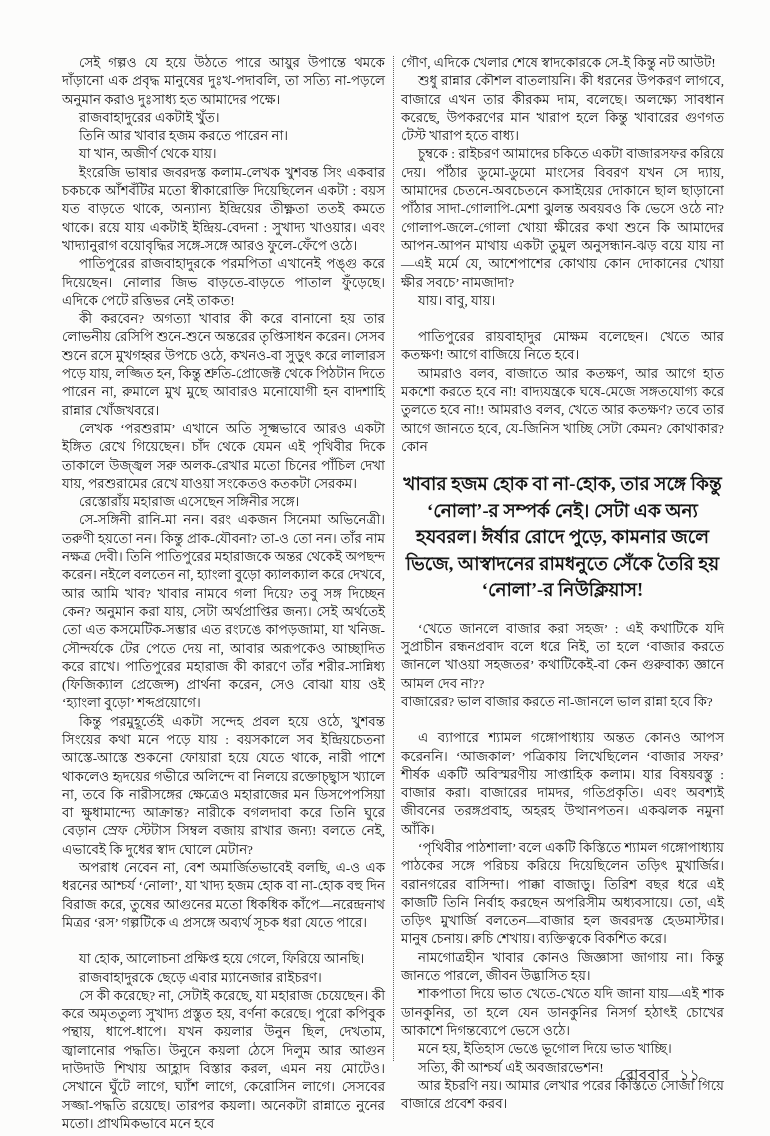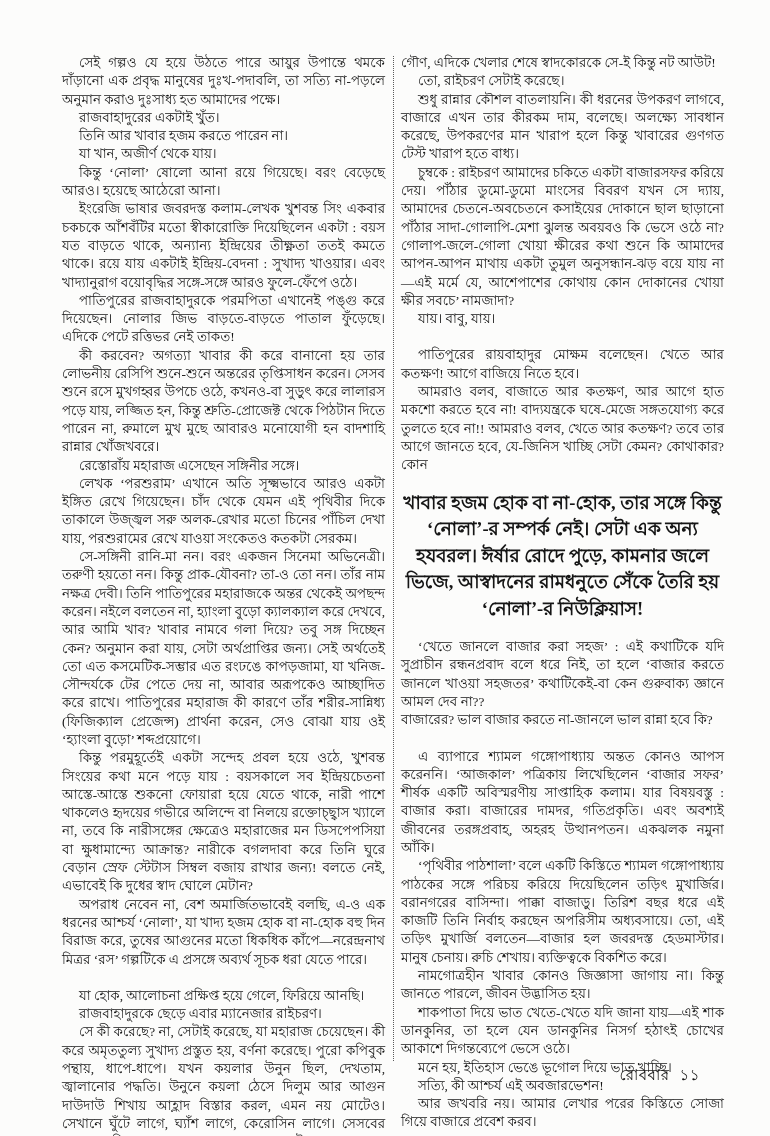--- a/index.html
+++ b/index.html
@@ -56,56 +56,54 @@
 
 <div class="page">
 
   <div class="columns">
 
     <div class="col">
       <p class="p">সেই গল্পও যে হয়ে উঠতে পারে আয়ুর উপান্তে থমকে দাঁড়ানো এক প্রবৃদ্ধ মানুষের দুঃখ-পদাবলি, তা সত্যি না-পড়লে অনুমান করাও দুঃসাধ্য হত আমাদের পক্ষে।</p>
       <p class="p">রাজবাহাদুরের একটাই খুঁত।</p>
       <p class="p">তিনি আর খাবার হজম করতে পারেন না।</p>
       <p class="p">যা খান, অজীর্ণ থেকে যায়।</p>
-      <p class="p">কিন্তু ‘নোলা’ ষোলো আনা রয়ে গিয়েছে। বরং বেড়েছে আরও। হয়েছে আঠেরো আনা।</p>
       <p class="p">ইংরেজি ভাষার জবরদস্ত কলাম-লেখক খুশবন্ত সিং একবার চকচকে আঁশবঁটির মতো স্বীকারোক্তি দিয়েছিলেন একটা : বয়স যত বাড়তে থাকে, অন্যান্য ইন্দ্রিয়ের তীক্ষ্ণতা ততই কমতে থাকে। রয়ে যায় একটাই ইন্দ্রিয়-বেদনা : সুখাদ্য খাওয়ার। এবং খাদ্যানুরাগ বয়োবৃদ্ধির সঙ্গে-সঙ্গে আরও ফুলে-ফেঁপে ওঠে।</p>
       <p class="p">পাতিপুরের রাজবাহাদুরকে পরমপিতা এখানেই পঙ্গু করে দিয়েছেন। নোলার জিভ বাড়তে-বাড়তে পাতাল ফুঁড়েছে। এদিকে পেটে রত্তিভর নেই তাকত!</p>
       <p class="p">কী করবেন? অগত্যা খাবার কী করে বানানো হয় তার লোভনীয় রেসিপি শুনে-শুনে অন্তরের তৃপ্তিসাধন করেন। সেসব শুনে রসে মুখগহ্বর উপচে ওঠে, কখনও-বা সুড়ুৎ করে লালারস পড়ে যায়, লজ্জিত হন, কিন্তু শ্রুতি-প্রোজেক্ট থেকে পিঠটান দিতে পারেন না, রুমালে মুখ মুছে আবারও মনোযোগী হন বাদশাহি রান্নার খোঁজখবরে।</p>
+      <p class="p">লেখক ‘পরশুরাম’ এখানে অতি সূক্ষ্মভাবে আরও একটা ইঙ্গিত রেখে গিয়েছেন। চাঁদ থেকে যেমন এই পৃথিবীর দিকে তাকালে উজ্জ্বল সরু অলক-রেখার মতো চিনের পাঁচিল দেখা যায়, পরশুরামের রেখে যাওয়া সংকেতও কতকটা সেরকম।</p>
       <p class="p">রেস্তোরাঁয় মহারাজ এসেছেন সঙ্গিনীর সঙ্গে।</p>
-      <p class="p">লেখক ‘পরশুরাম’ এখানে অতি সূক্ষ্মভাবে আরও একটা ইঙ্গিত রেখে গিয়েছেন। চাঁদ থেকে যেমন এই পৃথিবীর দিকে তাকালে উজ্জ্বল সরু অলক-রেখার মতো চিনের পাঁচিল দেখা যায়, পরশুরামের রেখে যাওয়া সংকেতও কতকটা সেরকম।</p>
       <p class="p">সে-সঙ্গিনী রানি-মা নন। বরং একজন সিনেমা অভিনেত্রী। তরুণী হয়তো নন। কিন্তু প্রাক-যৌবনা? তা-ও তো নন। তাঁর নাম নক্ষত্র দেবী। তিনি পাতিপুরের মহারাজকে অন্তর থেকেই অপছন্দ করেন। নইলে বলতেন না, হ্যাংলা বুড়ো ক্যালক্যাল করে দেখবে, আর আমি খাব? খাবার নামবে গলা দিয়ে? তবু সঙ্গ দিচ্ছেন কেন? অনুমান করা যায়, সেটা অর্থপ্রাপ্তির জন্য। সেই অর্থতেই তো এত কসমেটিক-সম্ভার এত রংঢঙে কাপড়জামা, যা খনিজ-সৌন্দর্যকে টের পেতে দেয় না, আবার অরূপকেও আচ্ছাদিত করে রাখে। পাতিপুরের মহারাজ কী কারণে তাঁর শরীর-সান্নিধ্য (ফিজিক্যাল প্রেজেন্স) প্রার্থনা করেন, সেও বোঝা যায় ওই ‘হ্যাংলা বুড়ো’ শব্দপ্রয়োগে।</p>
       <p class="p">কিন্তু পরমুহূর্তেই একটা সন্দেহ প্রবল হয়ে ওঠে, খুশবন্ত সিংয়ের কথা মনে পড়ে যায় : বয়সকালে সব ইন্দ্রিয়চেতনা আস্তে-আস্তে শুকনো ফোয়ারা হয়ে যেতে থাকে, নারী পাশে থাকলেও হৃদয়ের গভীরে অলিন্দে বা নিলয়ে রক্তোচ্ছ্বাস খ্যালে না, তবে কি নারীসঙ্গের ক্ষেত্রেও মহারাজের মন ডিসপেপসিয়া বা ক্ষুধামান্দ্যে আক্রান্ত? নারীকে বগলদাবা করে তিনি ঘুরে বেড়ান স্রেফ স্টেটাস সিম্বল বজায় রাখার জন্য! বলতে নেই, এভাবেই কি দুধের স্বাদ ঘোলে মেটান?</p>
       <p class="p">অপরাধ নেবেন না, বেশ অমার্জিতভাবেই বলছি, এ-ও এক ধরনের আশ্চর্য ‘নোলা’, যা খাদ্য হজম হোক বা না-হোক বহু দিন বিরাজ করে, তুষের আগুনের মতো ধিকধিক কাঁপে—নরেন্দ্রনাথ মিত্রর ‘রস’ গল্পটিকে এ প্রসঙ্গে অব্যর্থ সূচক ধরা যেতে পারে।</p>
       <p class="p gap-before">যা হোক, আলোচনা প্রক্ষিপ্ত হয়ে গেলে, ফিরিয়ে আনছি।</p>
       <p class="p">রাজবাহাদুরকে ছেড়ে এবার ম্যানেজার রাইচরণ।</p>
       <p class="p">সে কী করেছে? না, সেটাই করেছে, যা মহারাজ চেয়েছেন। কী করে অমৃততুল্য সুখাদ্য প্রস্তুত হয়, বর্ণনা করেছে। পুরো কপিবুক পন্থায়, ধাপে-ধাপে। যখন কয়লার উনুন ছিল, দেখতাম, জ্বালানোর পদ্ধতি। উনুনে কয়লা ঠেসে দিলুম আর আগুন দাউদাউ শিখায় আহ্লাদ বিস্তার করল, এমন নয় মোটেও। সেখানে ঘুঁটে লাগে, ঘ্যাঁশ লাগে, কেরোসিন লাগে। সেসবের সজ্জা-পদ্ধতি রয়েছে। তারপর কয়লা। অনেকটা রান্নাতে নুনের মতো। প্রাথমিকভাবে মনে হবে</p>
     </div>
 
     <div class="col-divider"></div>
 
     <div class="col">
       <p class="p cont">গৌণ, এদিকে খেলার শেষে স্বাদকোরকে সে-ই কিন্তু নট আউট!</p>
-      <p class="p">তো, রাইচরণ সেটাই করেছে।</p>
       <p class="p">শুধু রান্নার কৌশল বাতলায়নি। কী ধরনের উপকরণ লাগবে, বাজারে এখন তার কীরকম দাম, বলেছে। অলক্ষ্যে সাবধান করেছে, উপকরণের মান খারাপ হলে কিন্তু খাবারের গুণগত টেস্ট খারাপ হতে বাধ্য।</p>
       <p class="p">চুম্বকে : রাইচরণ আমাদের চকিতে একটা বাজারসফর করিয়ে দেয়। পাঁঠার ডুমো-ডুমো মাংসের বিবরণ যখন সে দ্যায়, আমাদের চেতনে-অবচেতনে কসাইয়ের দোকানে ছাল ছাড়ানো পাঁঠার সাদা-গোলাপি-মেশা ঝুলন্ত অবয়বও কি ভেসে ওঠে না? গোলাপ-জলে-গোলা খোয়া ক্ষীরের কথা শুনে কি আমাদের আপন-আপন মাথায় একটা তুমুল অনুসন্ধান-ঝড় বয়ে যায় না—এই মর্মে যে, আশেপাশের কোথায় কোন দোকানের খোয়া ক্ষীর সবচে’ নামজাদা?</p>
       <p class="p">যায়। বাবু, যায়।</p>
       <p class="p gap-before">পাতিপুরের রায়বাহাদুর মোক্ষম বলেছেন। খেতে আর কতক্ষণ! আগে বাজিয়ে নিতে হবে।</p>
       <p class="p">আমরাও বলব, বাজাতে আর কতক্ষণ, আর আগে হাত মকশো করতে হবে না! বাদ্যযন্ত্রকে ঘষে-মেজে সঙ্গতযোগ্য করে তুলতে হবে না!! আমরাও বলব, খেতে আর কতক্ষণ? তবে তার আগে জানতে হবে, যে-জিনিস খাচ্ছি সেটা কেমন? কোথাকার? কোন</p>
 
       <p class="pull-quote">খাবার হজম হোক বা না-হোক, তার সঙ্গে কিন্তু ‘নোলা’-র সম্পর্ক নেই। সেটা এক অন্য হযবরল। ঈর্ষার রোদে পুড়ে, কামনার জলে ভিজে, আস্বাদনের রামধনুতে সেঁকে তৈরি হয় ‘নোলা’-র নিউক্লিয়াস!</p>
 
       <p class="p">‘খেতে জানলে বাজার করা সহজ’ : এই কথাটিকে যদি সুপ্রাচীন রন্ধনপ্রবাদ বলে ধরে নিই, তা হলে ‘বাজার করতে জানলে খাওয়া সহজতর’ কথাটিকেই-বা কেন গুরুবাক্য জ্ঞানে আমল দেব না??</p>
       <p class="p cont">বাজারের? ভাল বাজার করতে না-জানলে ভাল রান্না হবে কি?</p>
       <p class="p gap-before">এ ব্যাপারে শ্যামল গঙ্গোপাধ্যায় অন্তত কোনও আপস করেননি। ‘আজকাল’ পত্রিকায় লিখেছিলেন ‘বাজার সফর’ শীর্ষক একটি অবিস্মরণীয় সাপ্তাহিক কলাম। যার বিষয়বস্তু : বাজার করা। বাজারের দামদর, গতিপ্রকৃতি। এবং অবশ্যই জীবনের তরঙ্গপ্রবাহ, অহরহ উত্থানপতন। একঝলক নমুনা আঁকি।</p>
       <p class="p">‘পৃথিবীর পাঠশালা’ বলে একটি কিস্তিতে শ্যামল গঙ্গোপাধ্যায় পাঠকের সঙ্গে পরিচয় করিয়ে দিয়েছিলেন তড়িৎ মুখার্জির। বরানগরের বাসিন্দা। পাক্কা বাজাড়ু। তিরিশ বছর ধরে এই কাজটি তিনি নির্বাহ করছেন অপরিসীম অধ্যবসায়ে। তো, এই তড়িৎ মুখার্জি বলতেন—বাজার হল জবরদস্ত হেডমাস্টার। মানুষ চেনায়। রুচি শেখায়। ব্যক্তিত্বকে বিকশিত করে।</p>
       <p class="p">নামগোত্রহীন খাবার কোনও জিজ্ঞাসা জাগায় না। কিন্তু জানতে পারলে, জীবন উদ্ভাসিত হয়।</p>
       <p class="p">শাকপাতা দিয়ে ভাত খেতে-খেতে যদি জানা যায়—এই শাক ডানকুনির, তা হলে যেন ডানকুনির নিসর্গ হঠাৎই চোখের আকাশে দিগন্তব্যেপে ভেসে ওঠে।</p>
       <p class="p">মনে হয়, ইতিহাস ভেঙে ভূগোল দিয়ে ভাত খাচ্ছি।</p>
       <p class="p">সত্যি, কী আশ্চর্য এই অবজারভেশন!</p>
-      <p class="p">আর জখবরি নয়। আমার লেখার পরের কিস্তিতে সোজা গিয়ে বাজারে প্রবেশ করব।</p>
+      <p class="p">আর ইচরণি নয়। আমার লেখার পরের কিস্তিতে সোজা গিয়ে বাজারে প্রবেশ করব।</p>
 
     </div>
 
   </div>
 
   <div class="page-footer">
     <span>রোববার</span><span class="num">১১</span>
   </div>
 
 </div>

